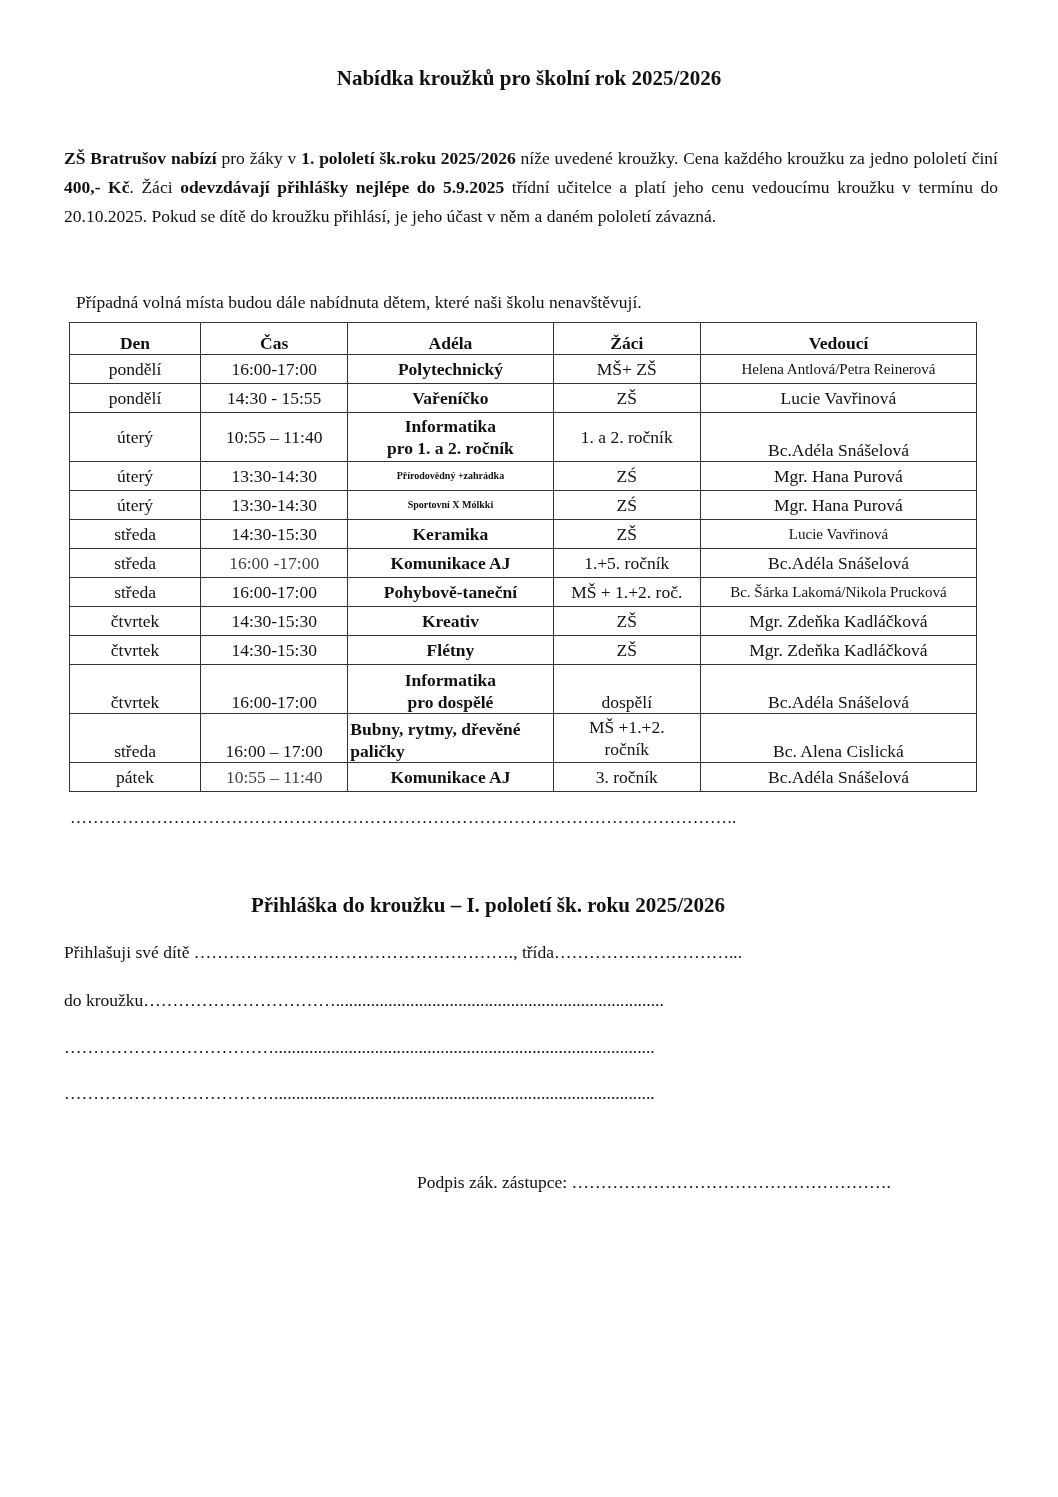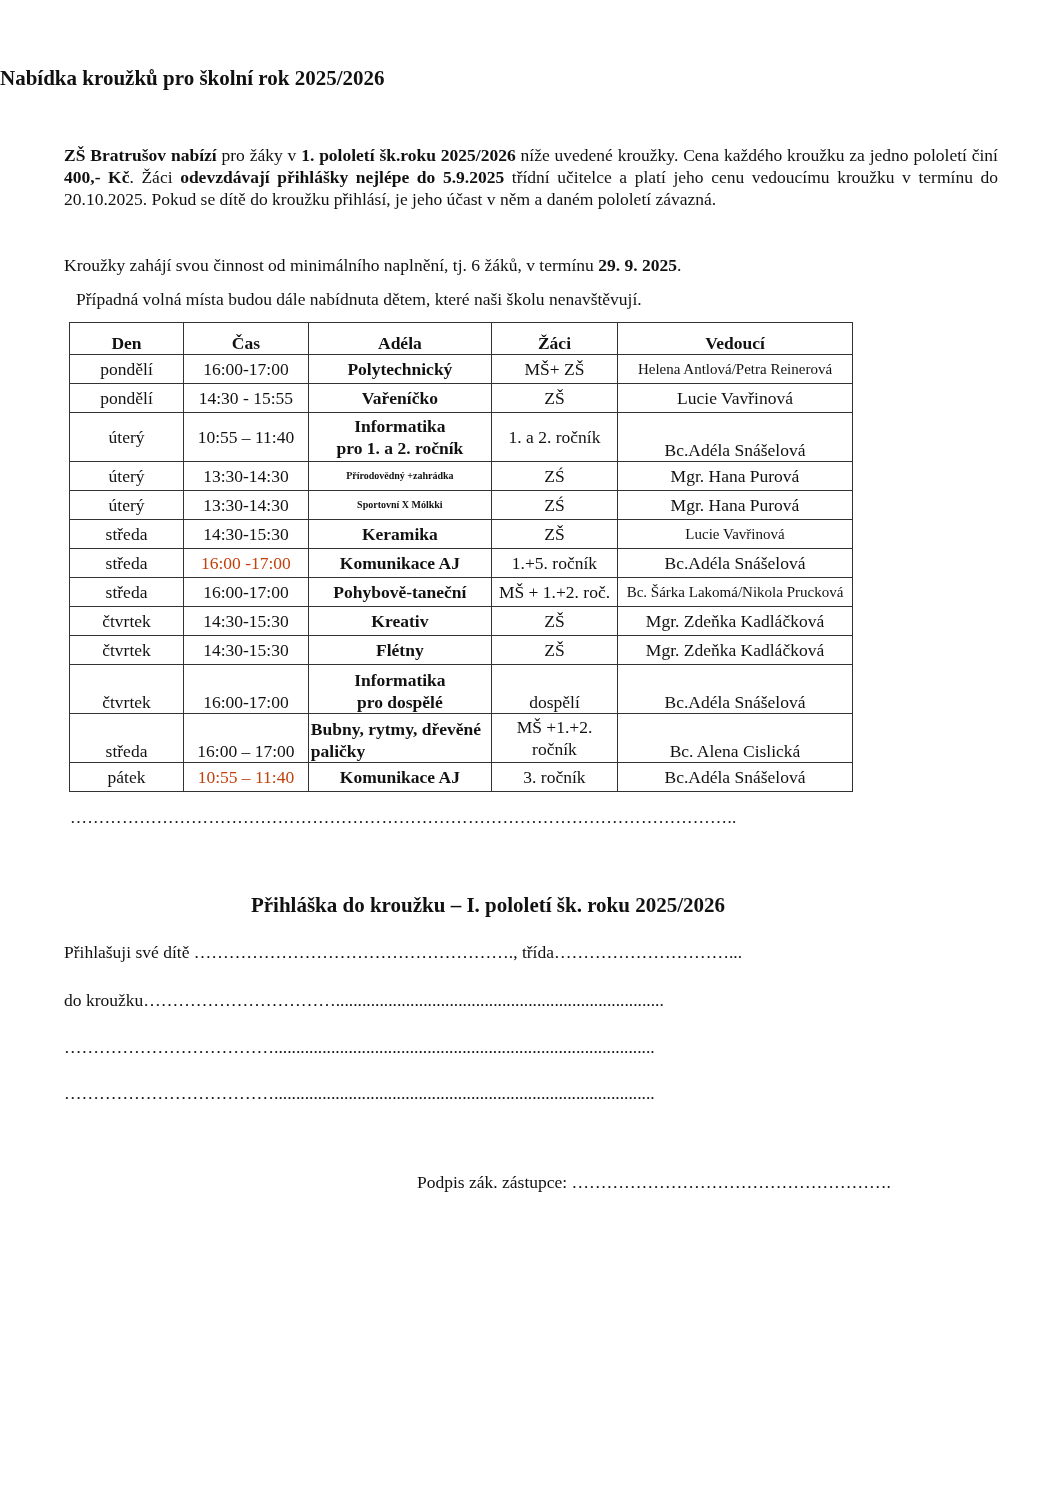--- a/index.html
+++ b/index.html
@@ -1,51 +1,48 @@
 <!DOCTYPE html>
 <html><head>
 <meta charset="utf-8">
 <style>
   html, body { margin:0; padding:0; background:#ffffff; }
   body { width:1058px; height:1497px; position:relative; font-family:"Liberation Serif", serif; color:#111; }
   .page { position:absolute; left:0; top:0; width:1058px; height:1497px; }
-  .title { position:absolute; left:0; width:1058px; top:66px; text-align:left; font-weight:bold; font-size:21px; }
-  .para { position:absolute; left:64px; width:934px; font-size:17.5px; line-height:22px; text-align:justify; }
+  .title { position:absolute; left:0; width:1058px; top:66px; text-align:center; font-weight:bold; font-size:21px; }
+  .para { position:absolute; left:64px; width:934px; font-size:17.5px; line-height:29px; text-align:justify; }
   .p1 { top:144px; }
   .p2 { top:254px; }
   .p3 { top:288px;margin-left:12px; }
-  table.sched { position:absolute; left:69px; top:322px; width:784px; border-collapse:collapse; font-size:17.5px; }
+  table.sched { position:absolute; left:69px; top:322px; width:908px; border-collapse:collapse; font-size:17.5px; }
   table.sched td, table.sched th { border:1px solid #333; text-align:center; padding:0 2px; line-height:22px; }
   table.sched th { font-weight:bold; height:31px; vertical-align:bottom; }
   table.sched td { height:28px; vertical-align:middle; }
   col.c1 { width:134px; } col.c2 { width:151px; } col.c3 { width:209px; } col.c4 { width:151px; } col.c5 { width:283px; }
   .name { font-weight:bold; }
   .small { font-size:15px; }
   .tiny { font-size:10px; }
-  .red { color:#c2410c; }
+  .red { color:#404040; }
   tr.tall td { height:48px; }
   tr.tall td.bottom { vertical-align:bottom; }
   td.left { text-align:left !important; }
   .sep { position:absolute; left:70px; top:808px; font-size:17px; letter-spacing:0.3px; }
   .title2 { position:absolute; left:0; width:976px; top:893px; text-align:center; font-weight:bold; font-size:21px; }
   .fline { position:absolute; left:64px; font-size:17.5px; }
   .f1 { top:942px; } .f2 { top:990px; } .f3 { top:1037px; } .f4 { top:1083px; }
   .sign { position:absolute; left:417px; top:1172px; font-size:17.5px; }
 </style>
 </head>
 <body>
 
 <div class="page">
   <div class="title">Nabídka kroužků pro školní rok 2025/2026</div>
 
   <div class="para p1" id="intro"><b>ZŠ Bratrušov nabízí</b><span> pro žáky v </span><b>1. pololetí šk.roku 2025/2026</b><span> níže uvedené kroužky. Cena každého kroužku za jedno pololetí činí </span><b>400,- Kč</b><span>. Žáci </span><b>odevzdávají přihlášky nejlépe do 5.9.2025</b><span>  třídní učitelce a platí jeho cenu vedoucímu kroužku v termínu do 20.10.2025. Pokud se dítě do kroužku přihlásí, je jeho účast v něm a daném pololetí závazná.</span></div>
 
-  <div class="para p2">
-    <span>Kroužky zahájí svou činnost od minimálního naplnění, tj. 6 žáků, v termínu </span><b>29. 9. 2025</b><span>.</span>
-  </div>
 
   <div class="para p3">Případná volná místa budou dále nabídnuta dětem, které naši školu nenavštěvují.</div>
 
   <table class="sched">
     <colgroup>
         <col class="c1">
         <col class="c2">
         <col class="c3">
         <col class="c4">
         <col class="c5">

